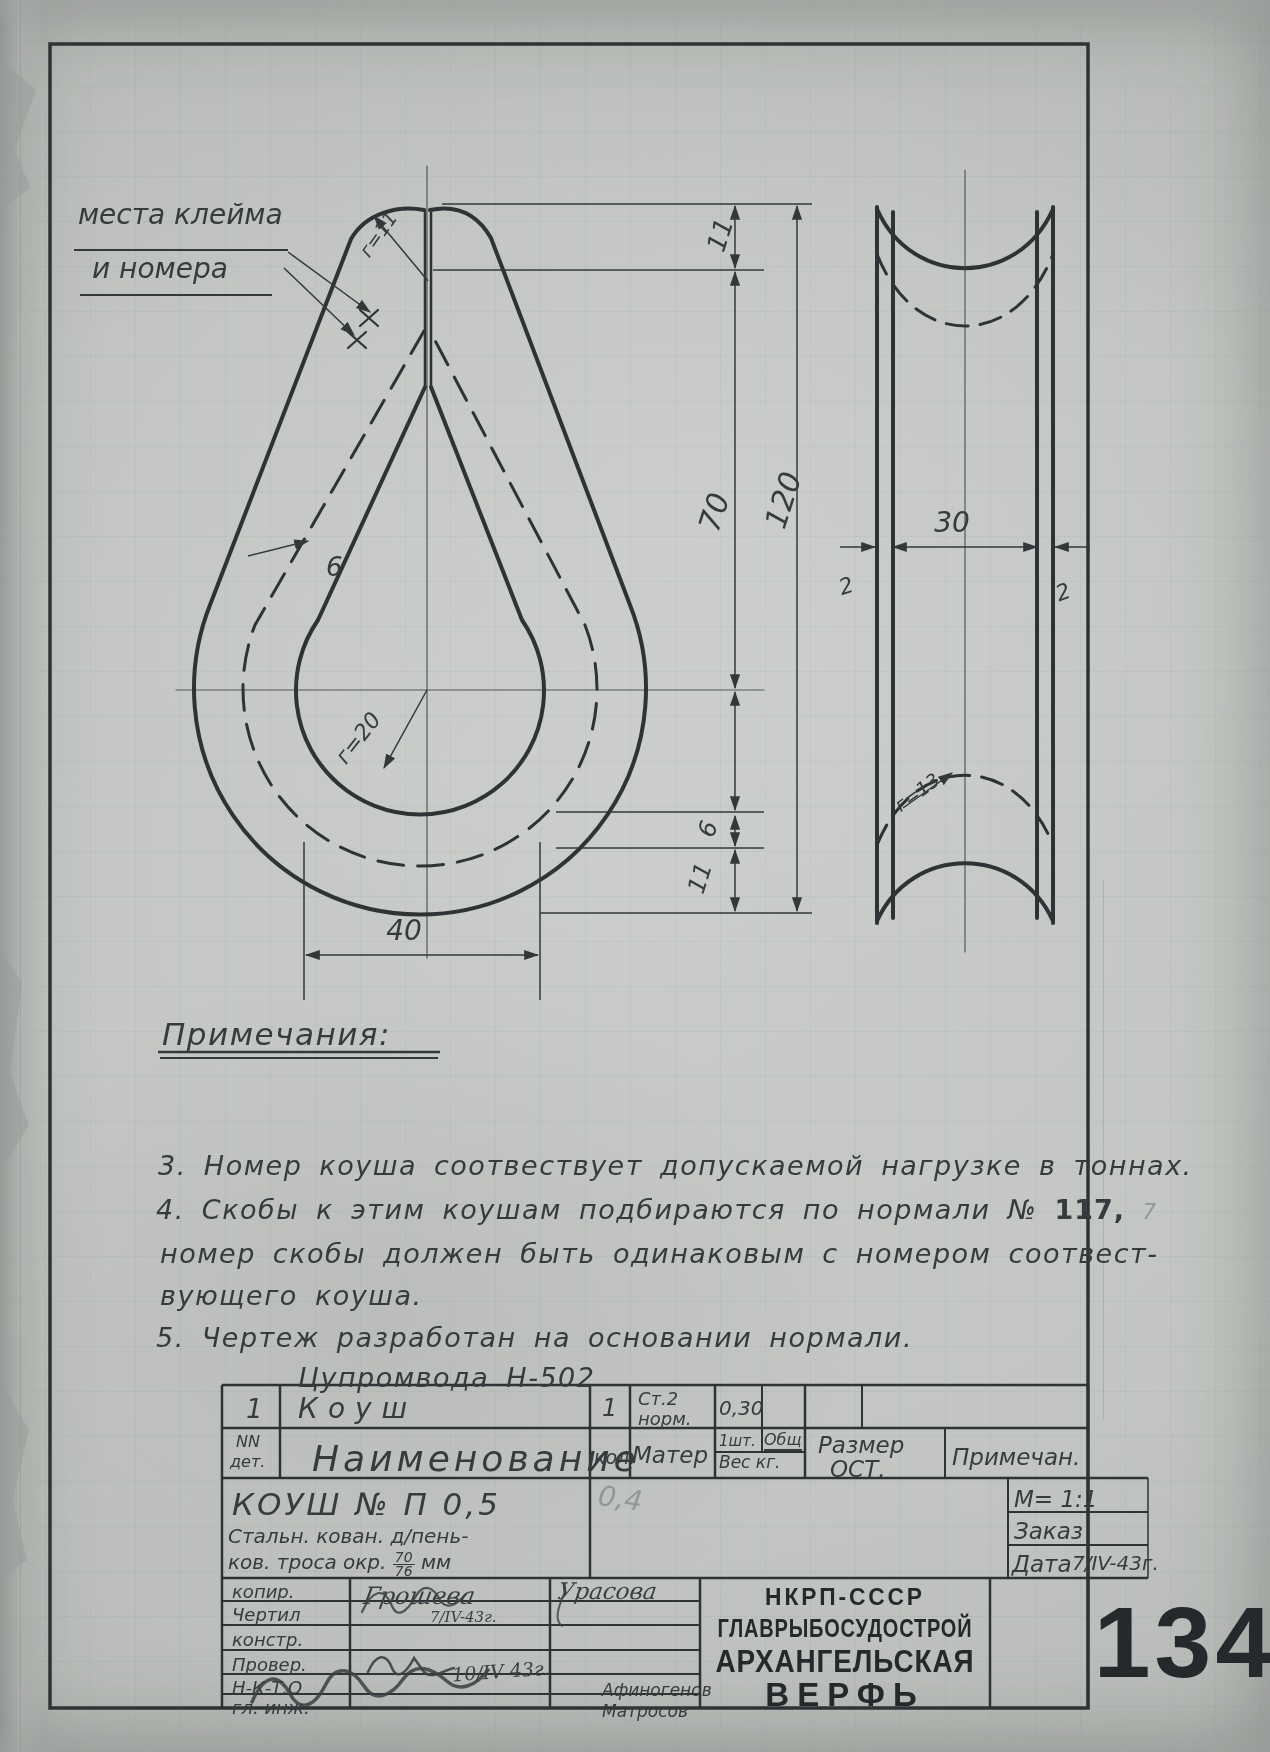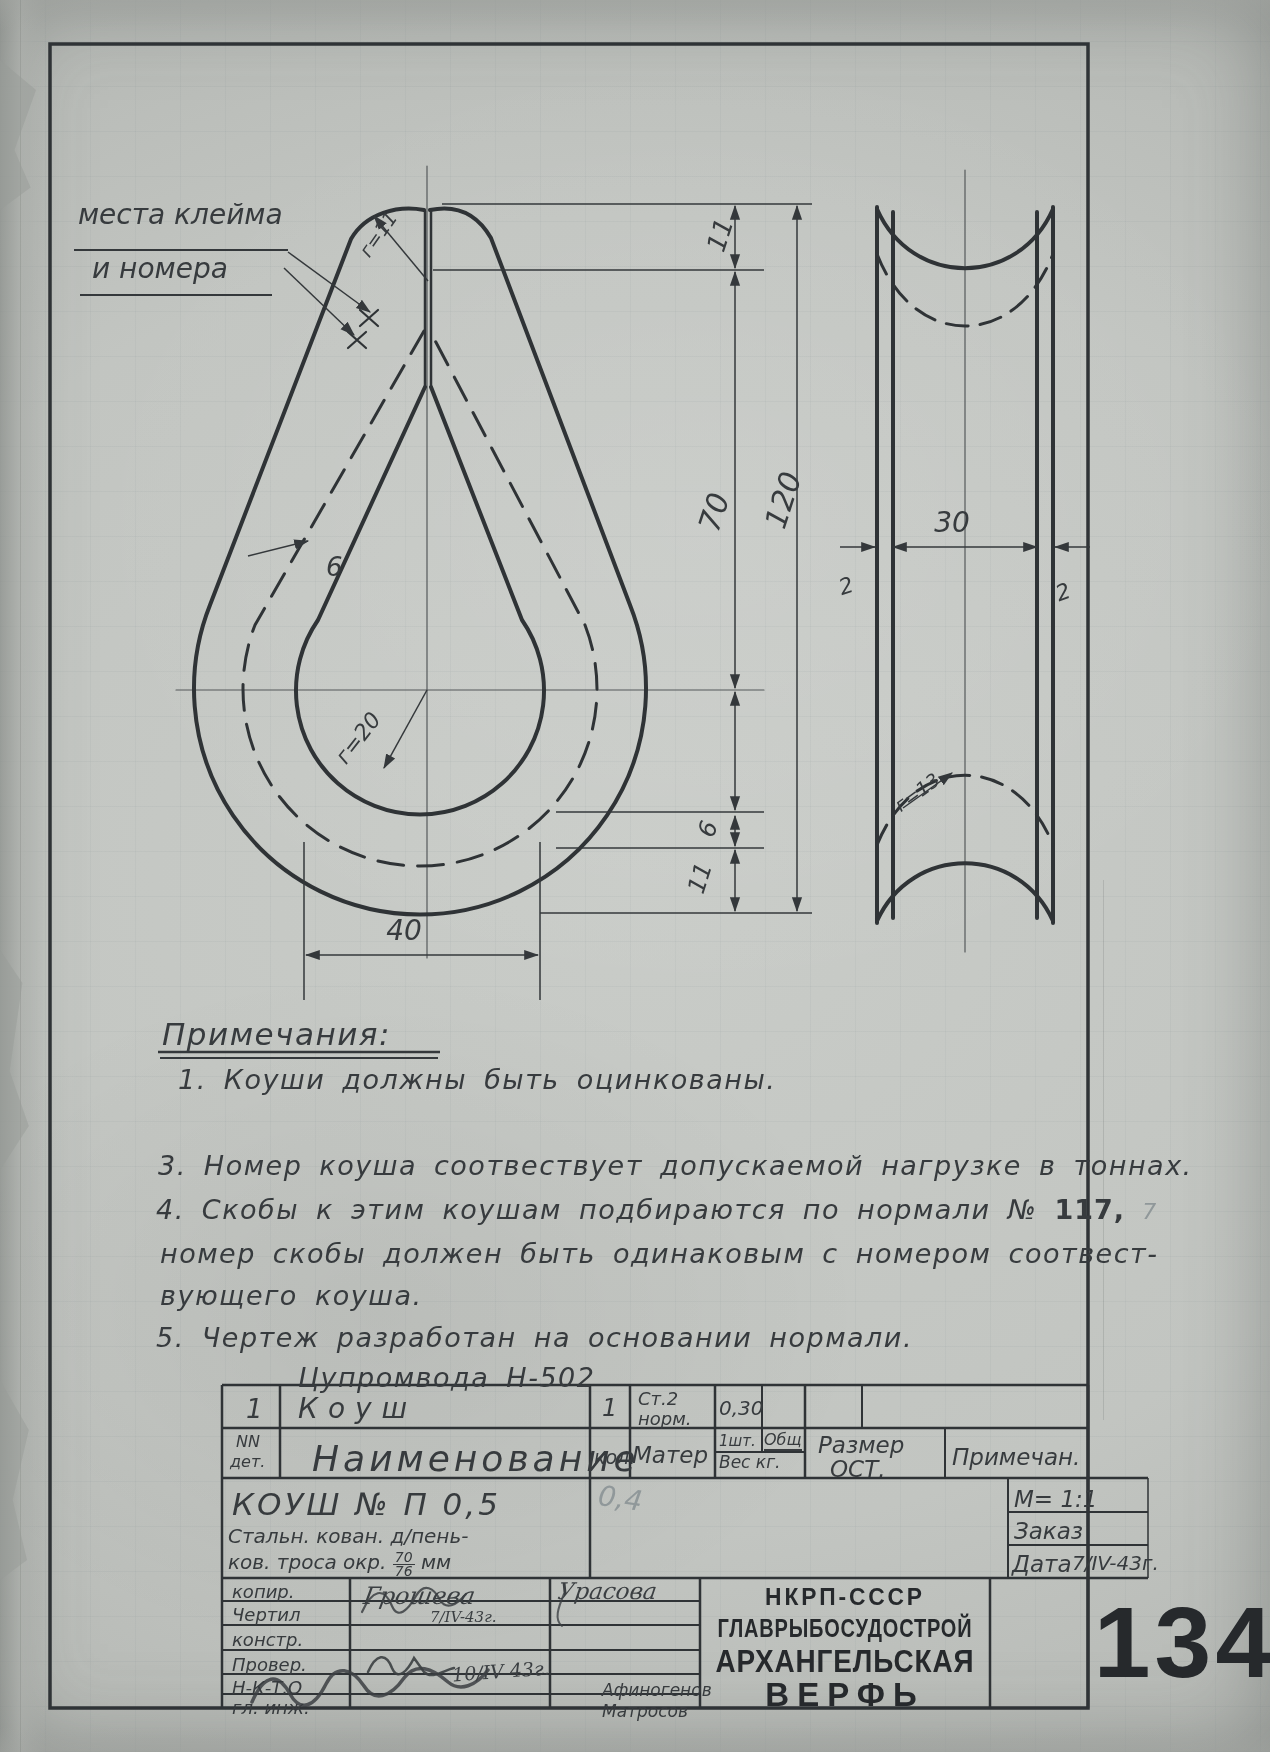--- a/index.html
+++ b/index.html
@@ -160,21 +160,20 @@
   <div class="t hand" style="left:708px;top:829px;font-size:24px;transform:translate(-50%,-50%) rotate(-72deg);">6</div>
   <div class="t hand" style="left:700px;top:878px;font-size:24px;transform:translate(-50%,-50%) rotate(-72deg);">11</div>
   <div class="t hand" style="left:404px;top:930px;font-size:28px;transform:translate(-50%,-50%);">40</div>
 
   <div class="t hand" style="left:952px;top:522px;font-size:28px;transform:translate(-50%,-50%);">30</div>
   <div class="t hand" style="left:846px;top:586px;font-size:22px;transform:translate(-50%,-50%) rotate(-18deg);">2</div>
   <div class="t hand" style="left:1063px;top:592px;font-size:22px;transform:translate(-50%,-50%) rotate(-20deg);">2</div>
   <div class="t hand" style="left:917px;top:792px;font-size:19px;transform:translate(-50%,-50%) rotate(-36deg);">г=13</div>
 
   <div class="t hand note" style="left:162px;top:1016px;font-size:31px;">Примечания:</div>
-  <div class="t hand note" style="left:178px;top:1064px;font-size:27px;">1. Коуши должны быть оцинкованы.</div>
   <div class="t hand note" style="left:158px;top:1150px;font-size:27px;">3. Номер коуша соотвествует допускаемой нагрузке в тоннах.</div>
   <div class="t hand note" style="left:156px;top:1194px;font-size:27px;">
     <span>4. Скобы к этим коушам подбираются по нормали №</span>
     <span class="n4num">117,</span>
     <span class="pencil" style="font-size:22px;">7</span>
   </div>
   <div class="t hand note" style="left:160px;top:1238px;font-size:27px;">номер скобы должен быть одинаковым с номером соотвест-</div>
   <div class="t hand note" style="left:160px;top:1280px;font-size:27px;">вующего коуша.</div>
   <div class="t hand note" style="left:156px;top:1322px;font-size:27px;">5. Чертеж разработан на основании нормали.</div>
   <div class="t hand note" style="left:298px;top:1362px;font-size:27px;">Цупромвода Н-502</div>

